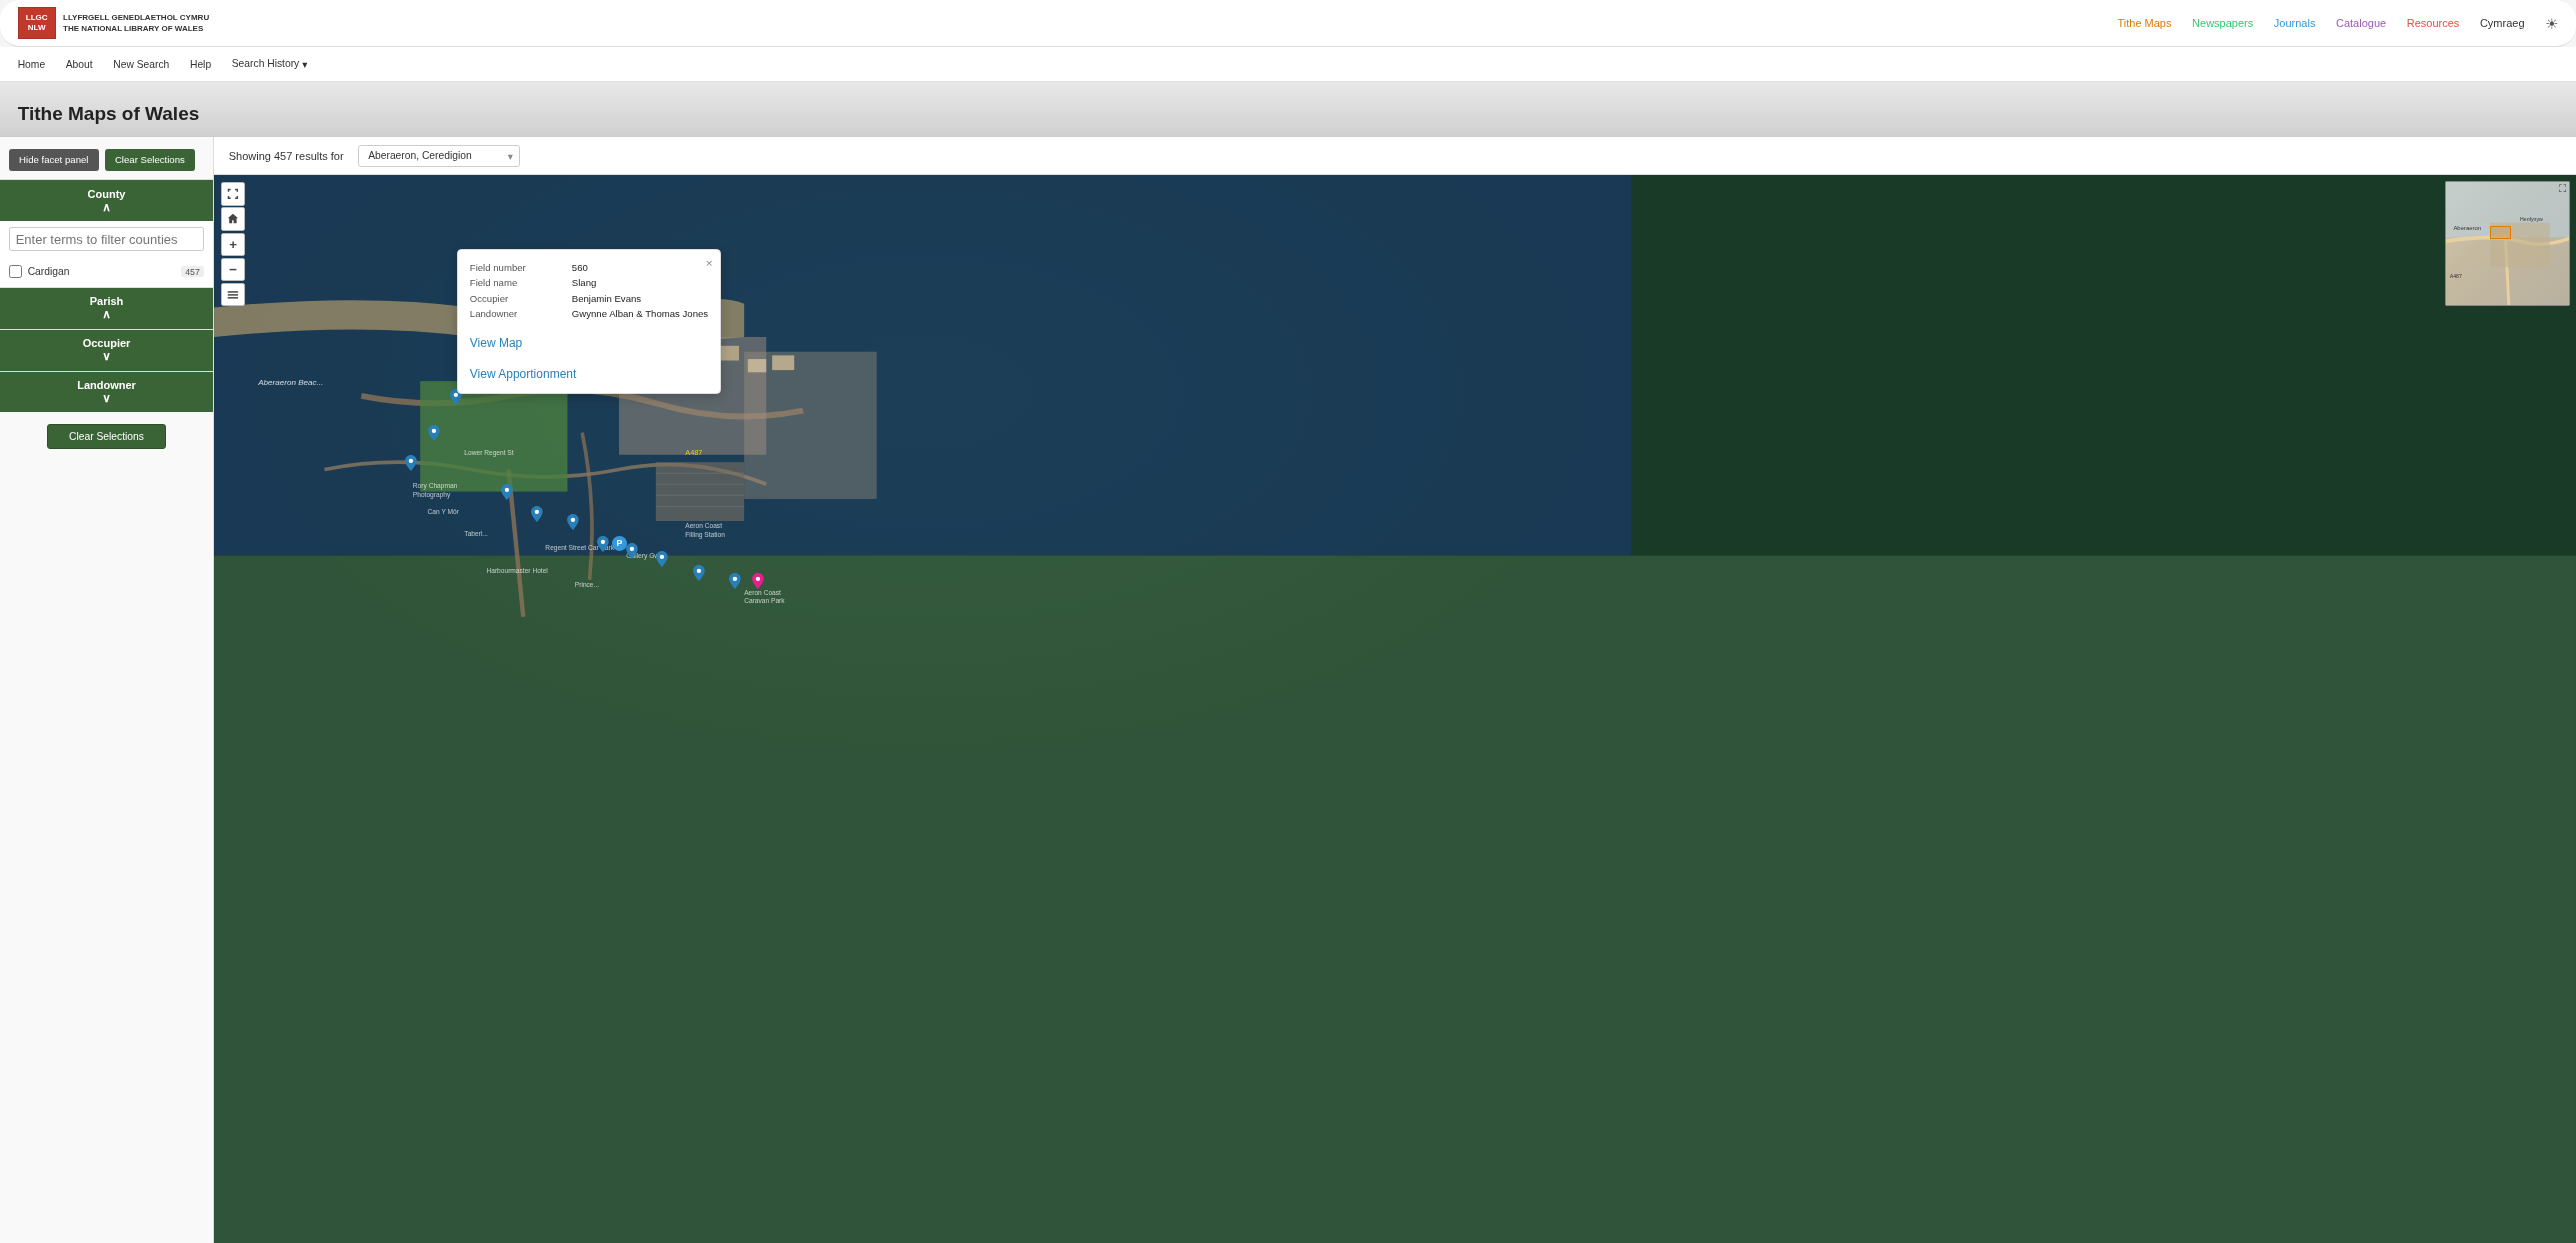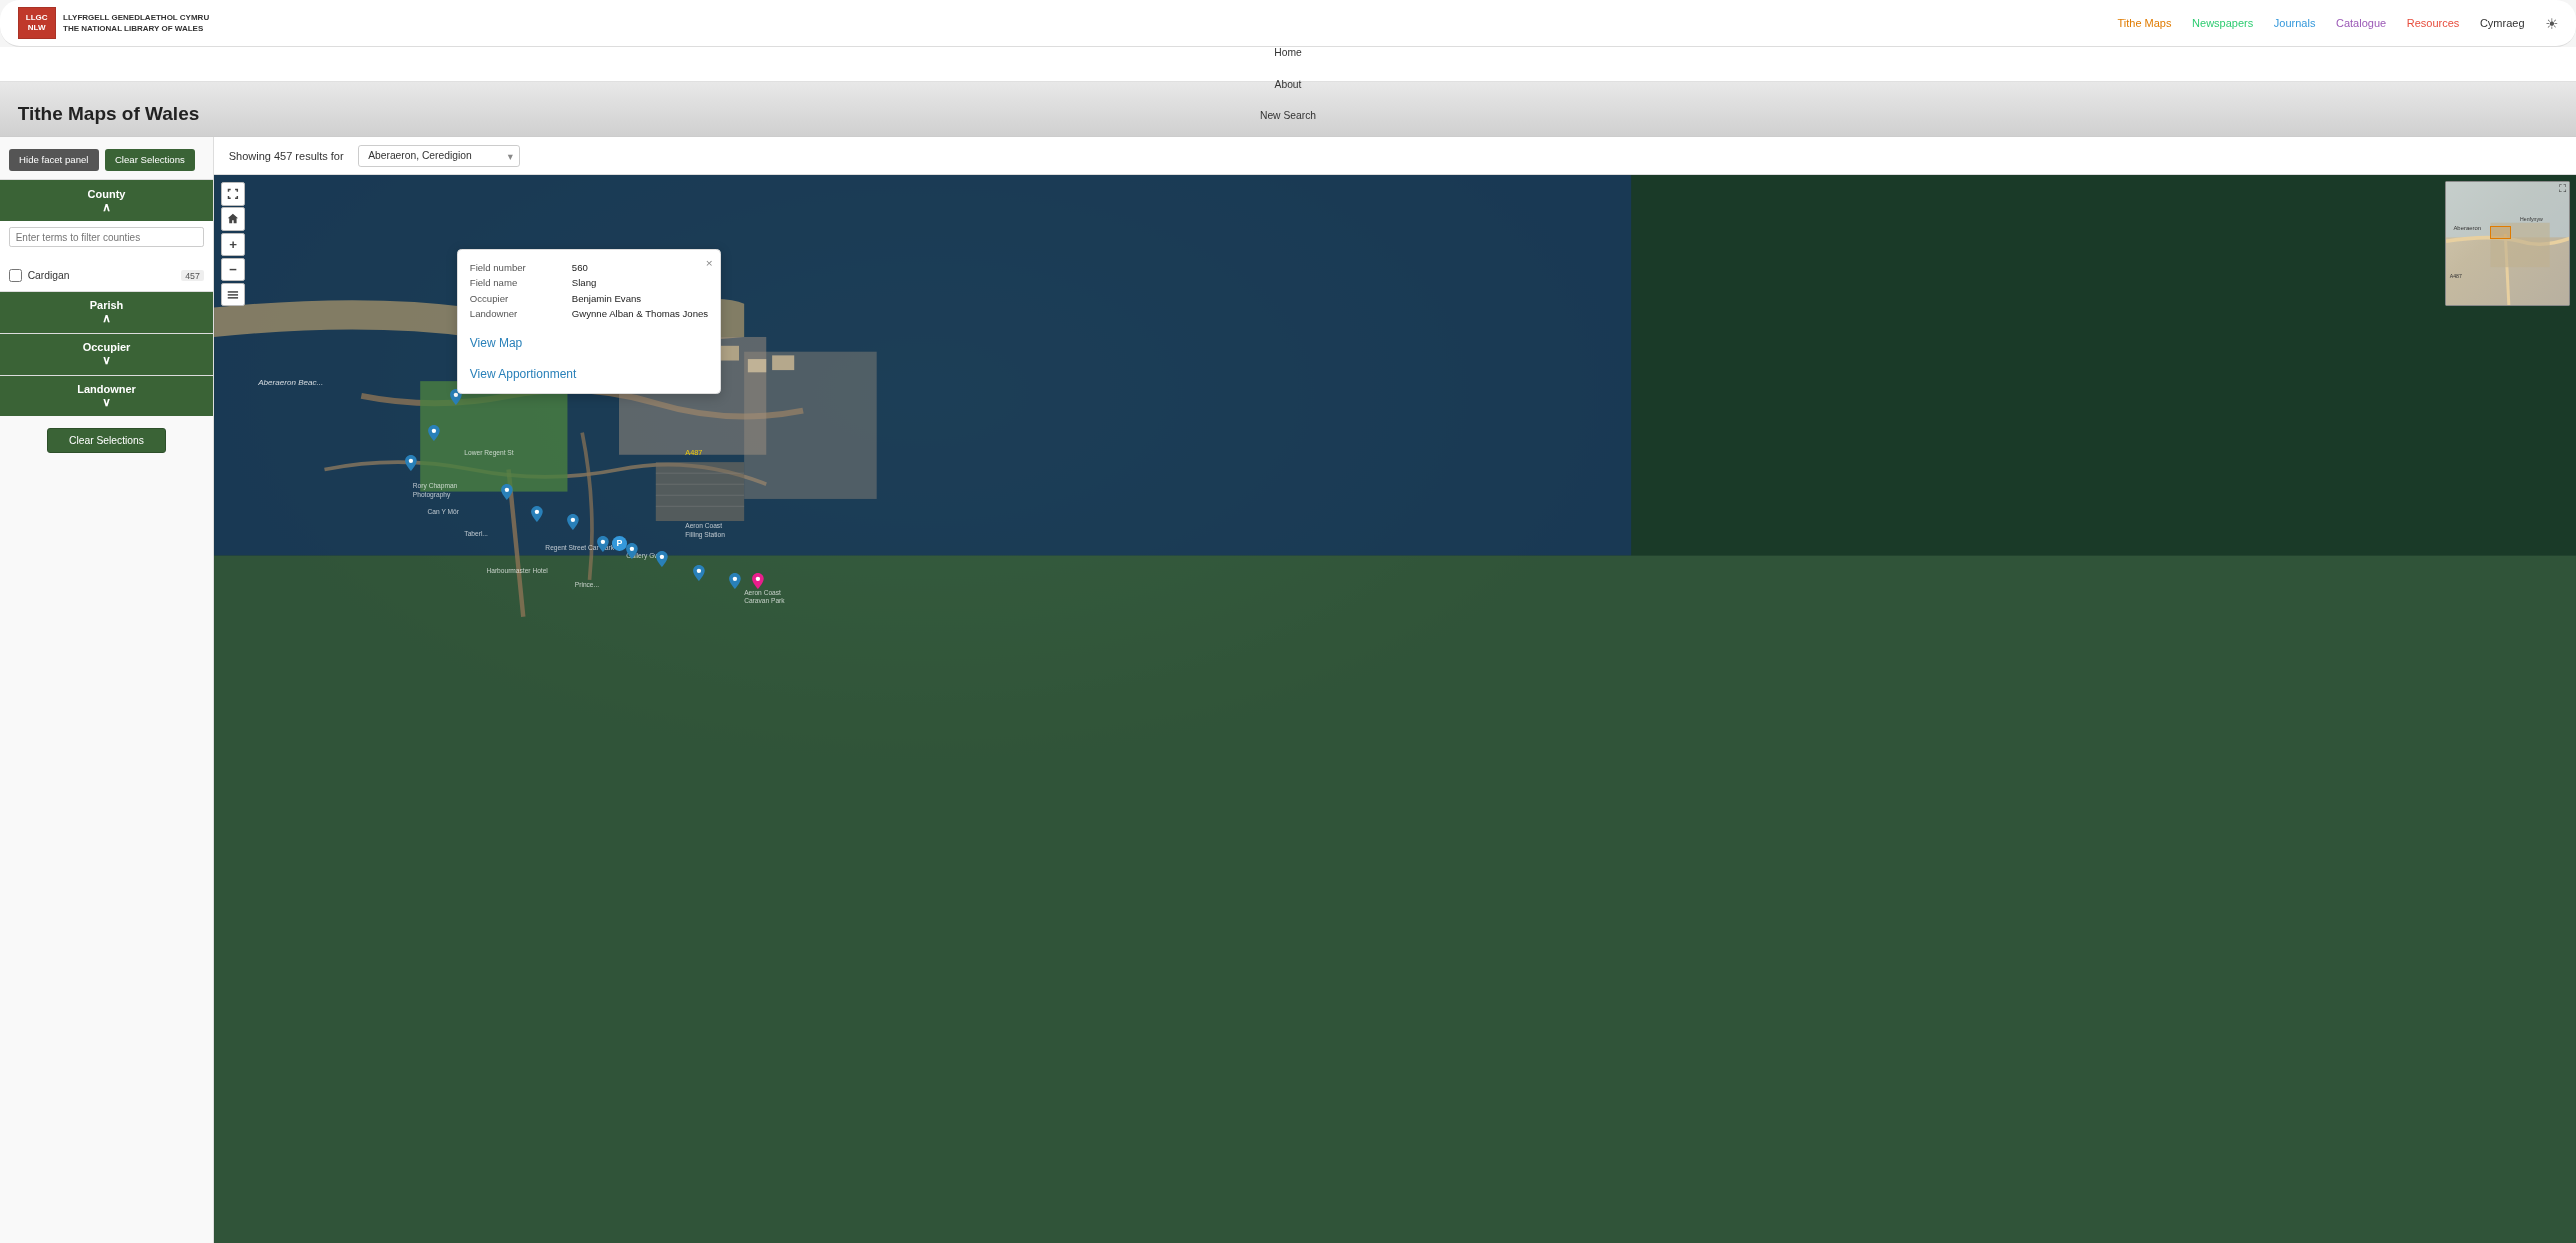--- a/index.html
+++ b/index.html
@@ -62,21 +62,20 @@
 
     
     .sub-nav {
       background: #fff;
       border-bottom: 0.7px solid #e0e0e0;
       display: flex;
       align-items: center;
       padding: 0 17.7px;
       height: 35px;
       gap: 20.6px;
-      flex-direction: column;
     }
     .sub-nav a {
       text-decoration: none;
       color: #333;
       font-size: 10.3px;
     }
     .search-history-btn {
       display: flex;
       align-items: flex-start;
       gap: 2.9px;
@@ -152,23 +151,23 @@
       font-size: 11px;
       font-weight: bold;
       flex-direction: column;
     }
     .facet-header .chevron { font-size: 11.8px; }
     .facet-body { padding: 5.9px 8.8px; background: #fff; }
     .facet-filter-input {
       width: 100%;
       border: 0.7px solid #ccc;
       padding: 3.7px 5.9px;
-      font-size: 10px;
+      font-size: 13px;
       border-radius: 2.2px;
-      margin-bottom: 19px;
+      margin-bottom: 11px;
       color: #888;
     }
     .facet-item {
       display: flex;
       align-items: center;
       padding: 2.9px 0;
       font-size: 10.3px;
     }
     .facet-item input[type=checkbox] {
       margin-right: 5.9px;

